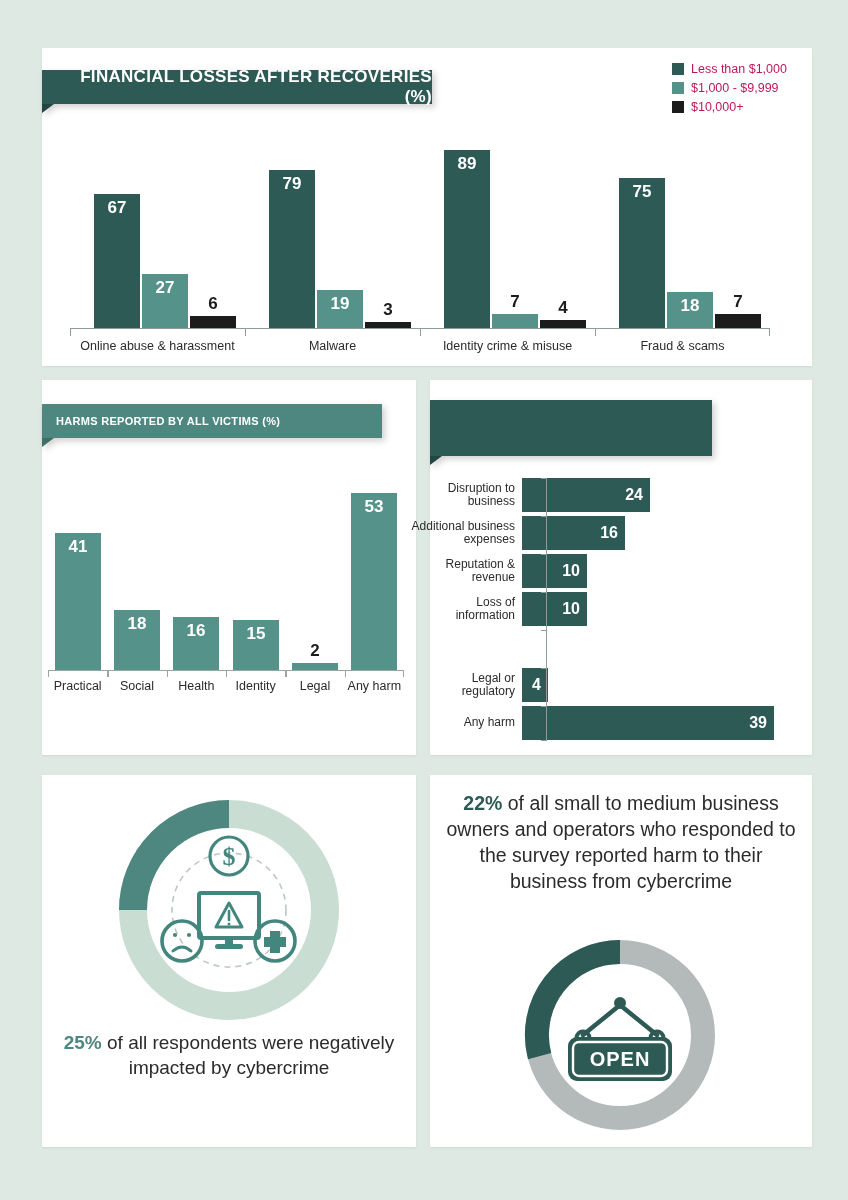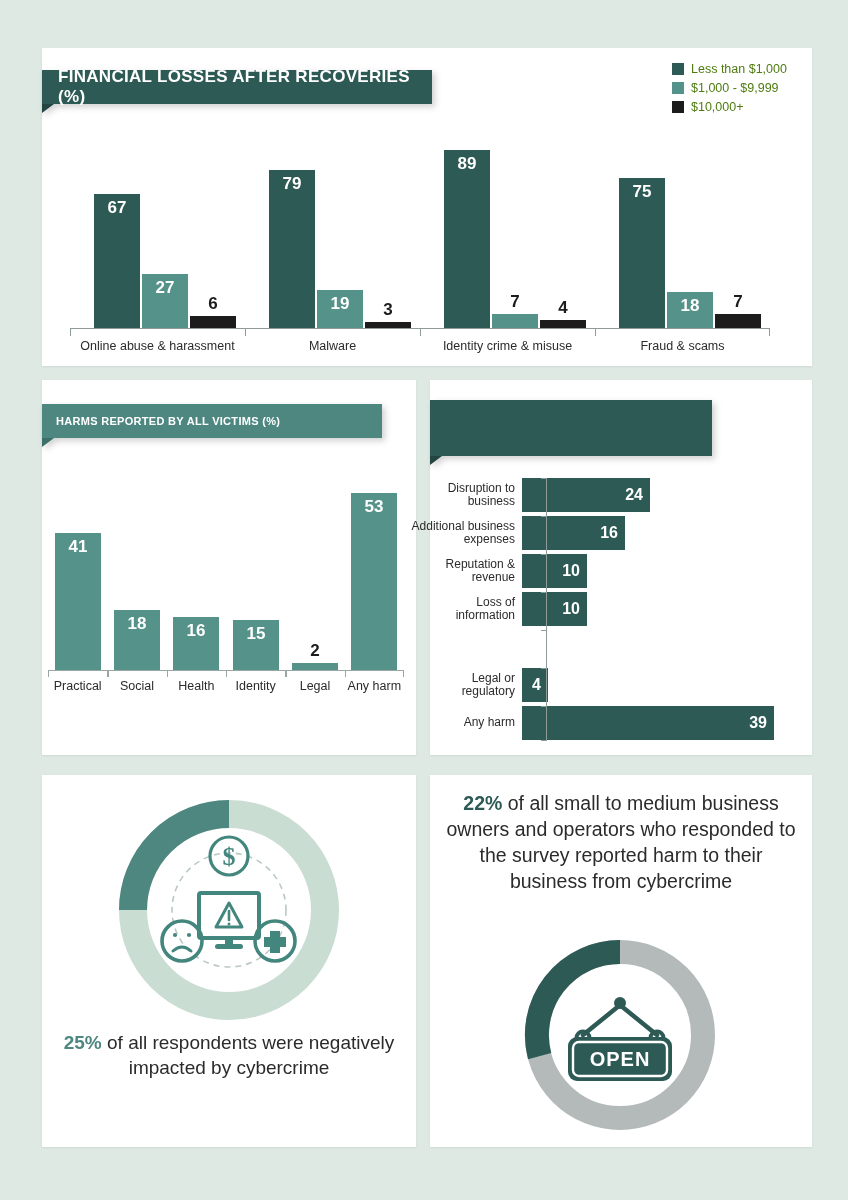--- a/index.html
+++ b/index.html
@@ -23,29 +23,29 @@
   
   .banner{position:absolute;color:#fff;font-weight:bold;letter-spacing:.3px;
           display:flex;align-items:center;box-sizing:border-box;
           filter:drop-shadow(3px 3px 3px rgba(0,0,0,.18));}
   .banner.dark{background:#2e5a56;}
   .banner.mid {background:#4d8780;}
   .banner .notch{position:absolute;left:0;bottom:-9px;width:12px;height:9px;}
   .banner.dark .notch{background:#234643;clip-path:polygon(0 0,100% 0,0 100%);}
   .banner.mid  .notch{background:#3d6e68;clip-path:polygon(0 0,100% 0,0 100%);}
 
-  #banner-top{left:42px;top:70px;width:390px;height:34px;padding-left:16px;font-size:17px;}
+  #banner-top{left:42px;top:70px;width:390px;height:34px;padding-left:16px;font-size:17px;text-align:right;}
   #banner-midL{left:42px;top:404px;width:340px;height:34px;padding-left:14px;font-size:11px;}
   #banner-midR{left:430px;top:400px;width:282px;height:56px;padding-left:14px;font-size:15.5px;line-height:1.22;}
 
   
   #legend{position:absolute;left:672px;top:62px;width:150px;}
   .legend-row{display:flex;align-items:center;margin-bottom:5px;}
   .legend-swatch{width:12px;height:12px;margin-right:7px;flex:none;}
-  .legend-label{font-size:12.5px;color:#4d7c0f;white-space:nowrap;}
+  .legend-label{font-size:12.5px;color:#be185d;white-space:nowrap;}
 
   
   #grouped-chart{position:absolute;left:70px;top:128px;width:700px;height:200px;}
   .group{position:absolute;bottom:0;height:200px;}
   .group .bars{position:absolute;bottom:0;left:0;right:0;height:200px;display:flex;align-items:flex-end;}
   .vbar{position:relative;}
   .vbar .vlabel{position:absolute;left:0;right:0;text-align:center;font-size:17px;font-weight:bold;}
   .vbar.inside .vlabel{color:#ffffff;top:4px;}
   .vbar.above  .vlabel{color:#1c1c1c;top:-22px;}
   #axis-top{position:absolute;left:70px;top:328px;width:700px;height:7px;

